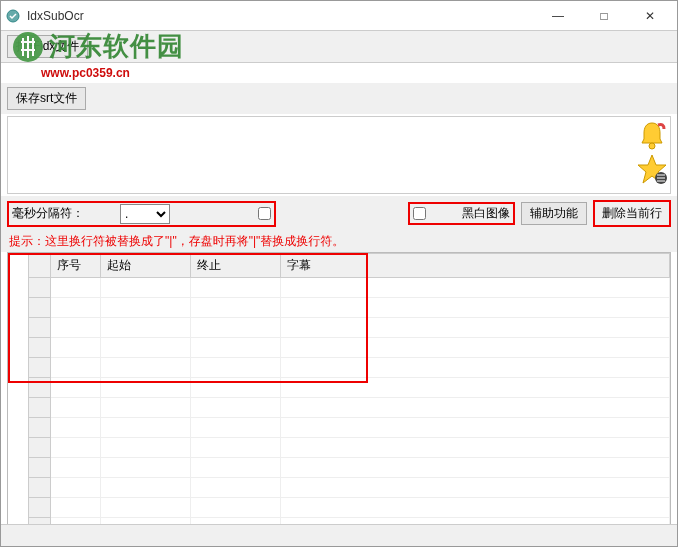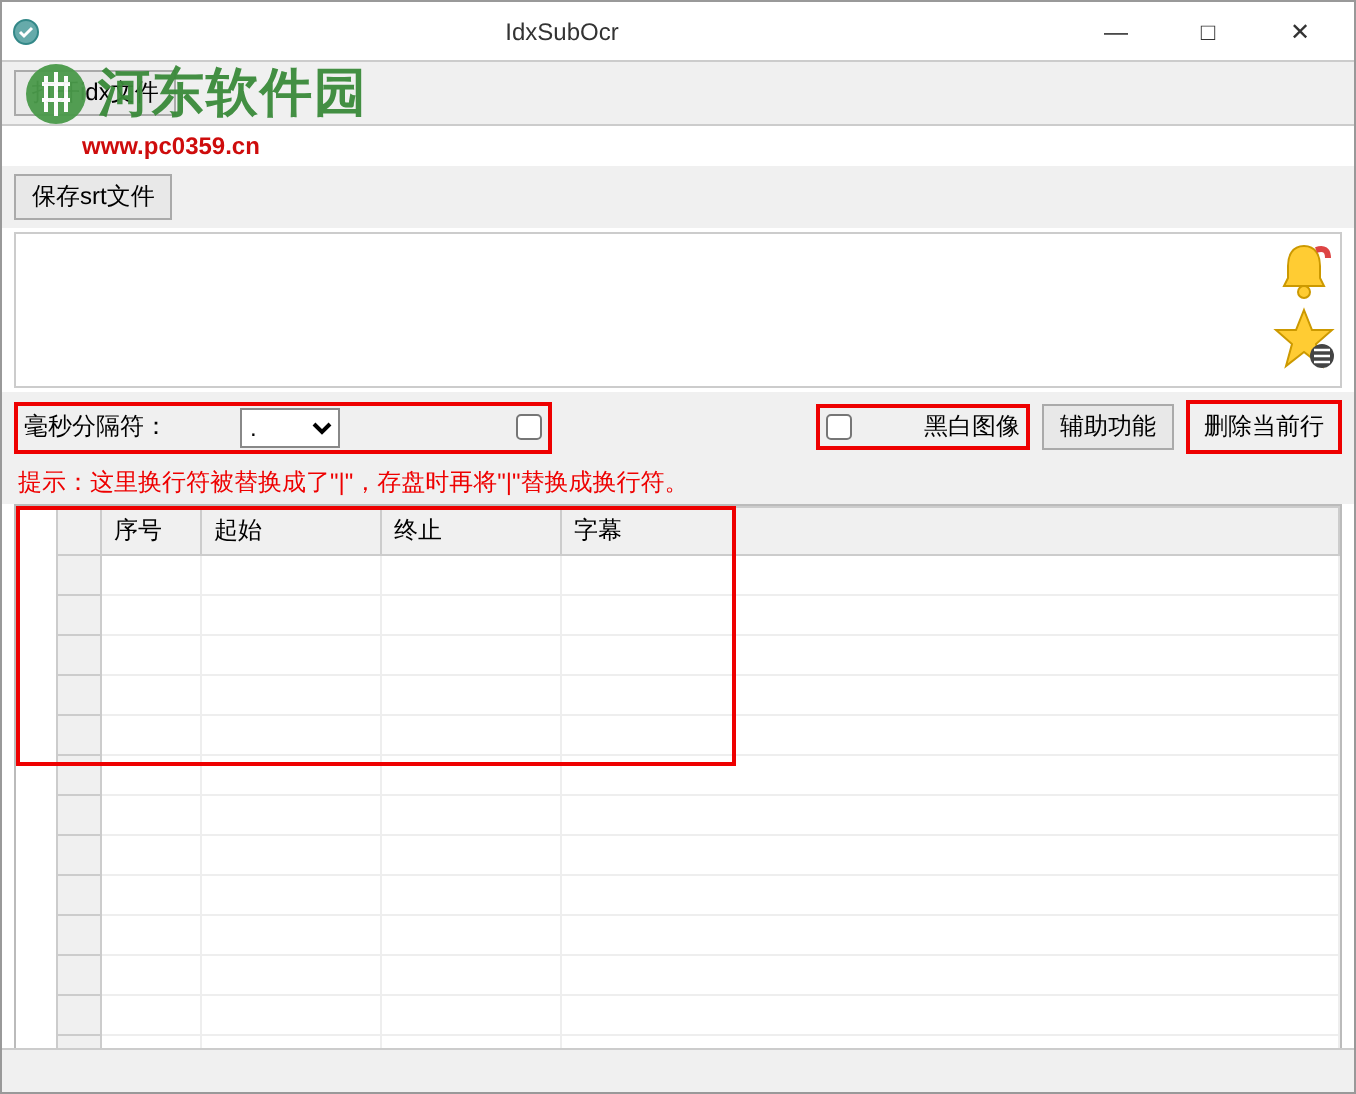--- a/index.html
+++ b/index.html
@@ -1,18 +1,18 @@
 <!DOCTYPE html>
 <html><head>
 <meta charset="utf-8">
 <style>
 * { margin: 0; padding: 0; box-sizing: border-box; font-family: "Microsoft YaHei", SimSun, Arial, sans-serif; font-size: 12px; }
 body { background: #fff; width: 678px; height: 547px; position: relative; border: 1px solid #999; }
 
-.titlebar { height: 30px; background: #fff; border-bottom: 1px solid #ccc; display: flex; align-items: center; padding: 0 4px; text-align: center; }
+.titlebar { height: 30px; background: #fff; border-bottom: 1px solid #ccc; display: flex; align-items: center; padding: 0 4px; }
 .titlebar .app-icon { width: 16px; height: 16px; margin-right: 6px; }
 .titlebar .title { flex: 1; color: #333; }
 .titlebar .win-controls { display: flex; }
 .titlebar .win-btn { width: 46px; height: 30px; display: flex; align-items: center; justify-content: center; color: #333; }
 
 .watermark { position: absolute; top: 28px; left: 10px; z-index: 100; opacity: 0.95; }
 .watermark .logo { display: flex; align-items: center; }
 .watermark .logo-icon { width: 34px; height: 34px; }
 .watermark .logo-text { font-size: 26px; font-weight: bold; color: #3a8a3a; margin-left: 4px; letter-spacing: 1px; }
 .watermark .url { color: #c00; font-size: 12px; font-weight: bold; margin-top: 2px; margin-left: 30px; }

